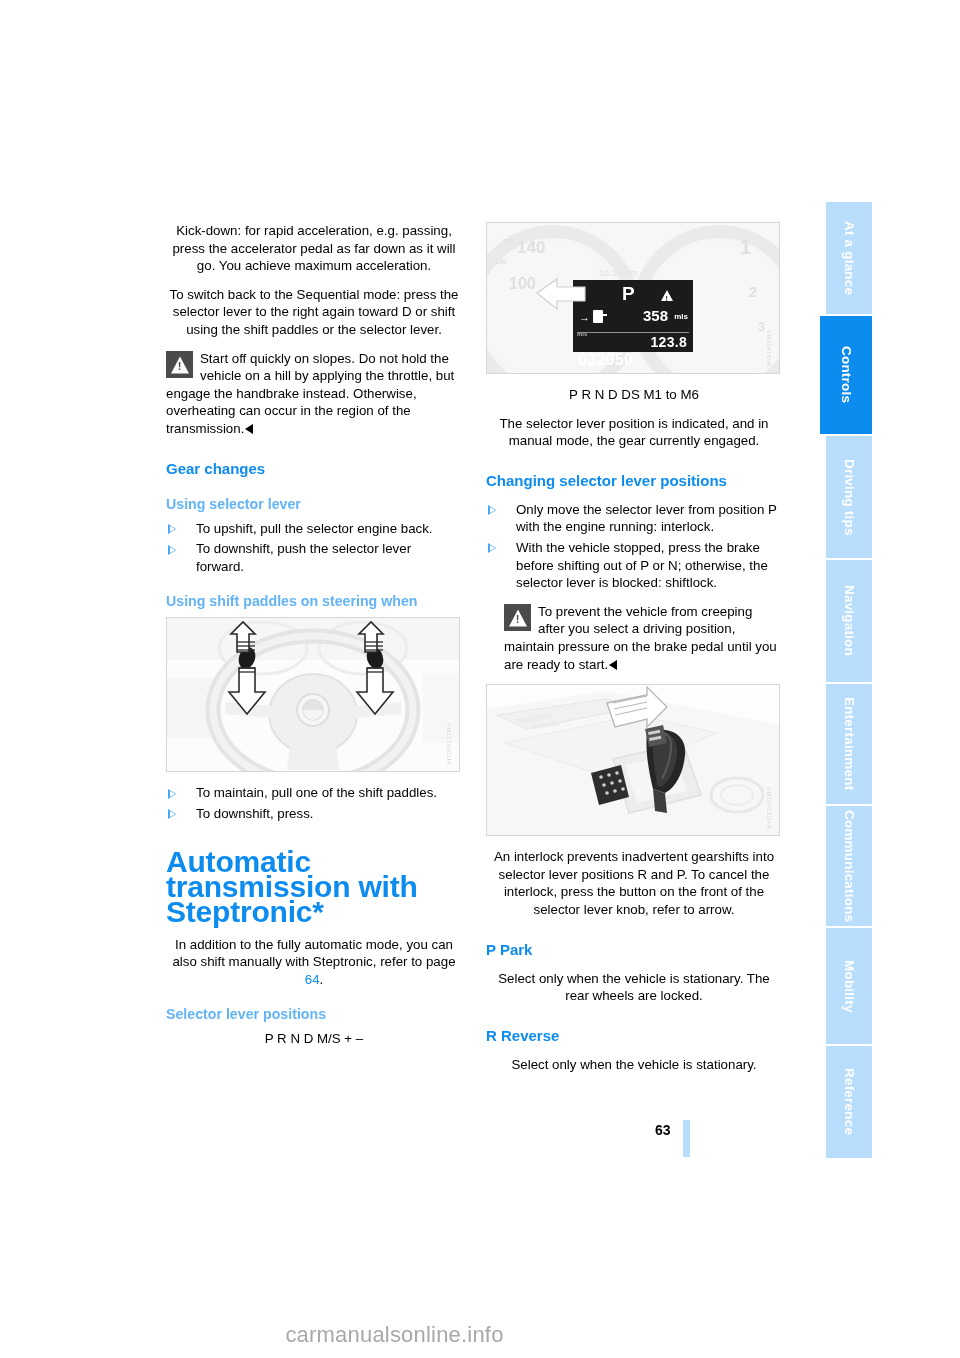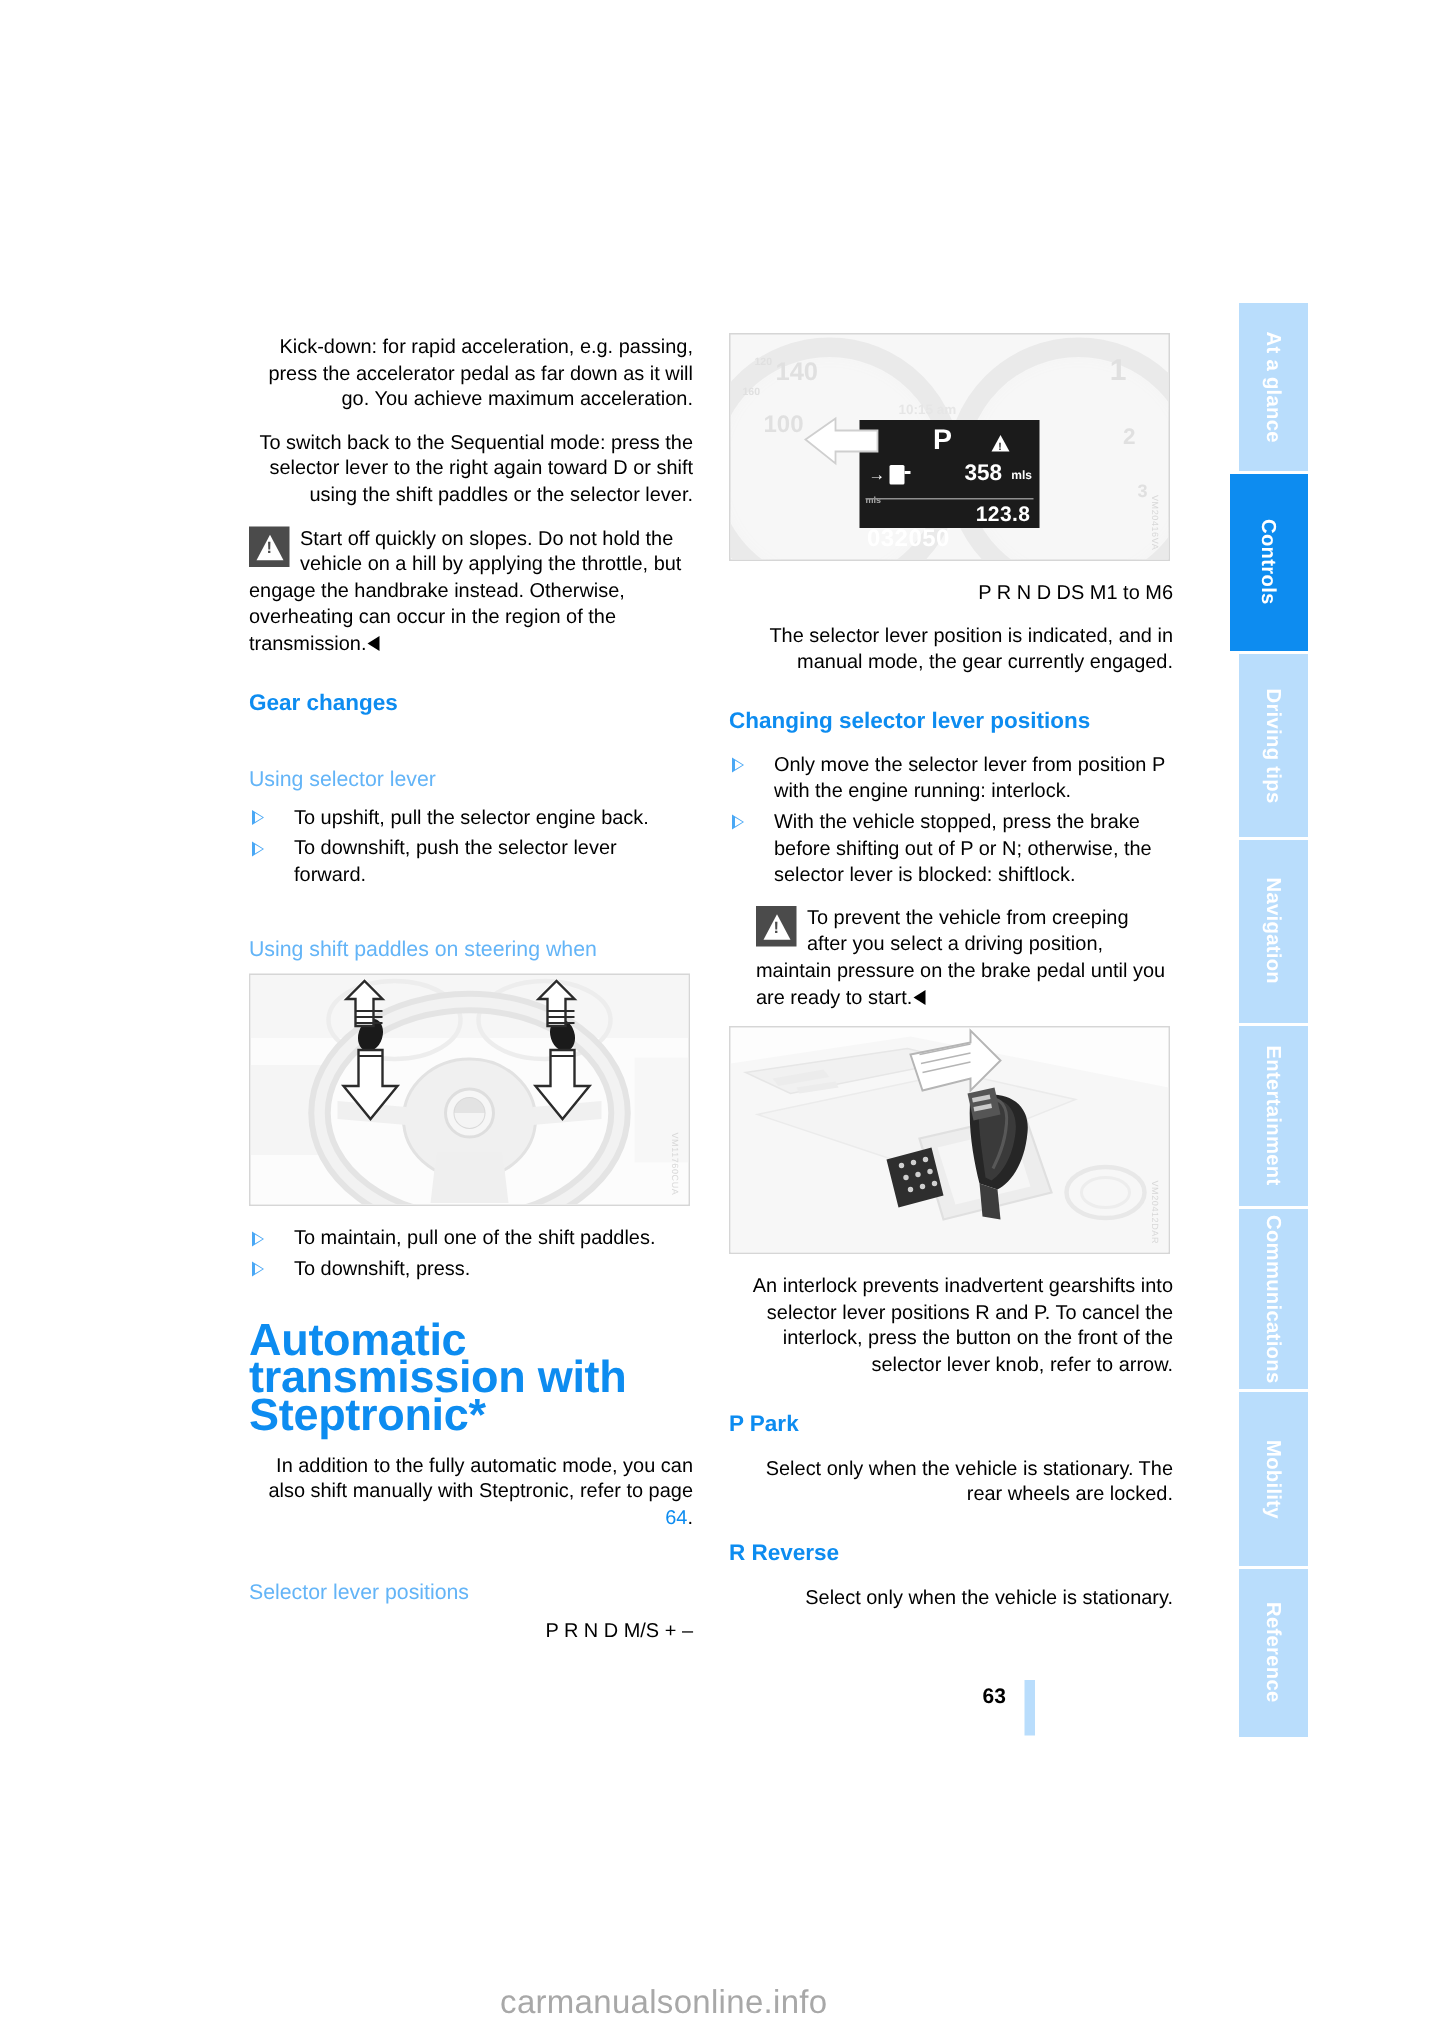--- a/index.html
+++ b/index.html
@@ -60,21 +60,21 @@
     width: 296px;
     font-size: 13.3px;
     line-height: 17.6px;
     color: #000000;
   }
   #col-left  { left: 166px; }
   #col-right { left: 486px; }
 
   p.body {
     margin: 0 0 11px 0;
-    text-align: right;
+    text-align: center;
   }
   p.tight { margin-bottom: 0; }
 
   h1.main {
     color: #0d8cf0;
     font-size: 30px;
     line-height: 25px;
     font-weight: bold;
     margin: 26px 0 12px 0;
     letter-spacing: -0.2px;
@@ -83,22 +83,22 @@
     color: #0d8cf0;
     font-size: 15px;
     line-height: 18px;
     font-weight: bold;
     margin: 22px 0 11px 0;
   }
   h3.sub {
     color: #63b4f7;
     font-size: 14.2px;
     line-height: 17px;
-    font-weight: normal;
-    margin: 34px 0 7px 0;
+    font-weight: bold;
+    margin: 18px 0 7px 0;
   }
 
   a.pageref { color: #0d8cf0; text-decoration: none; }
 
   
   ul.bullets { list-style: none; margin: 0 0 11px 0; padding: 0; }
   ul.bullets li {
     position: relative;
     padding-left: 30px;
     margin-bottom: 3px;
@@ -280,21 +280,20 @@
     background: #b9ddfc;
   }
   #watermark {
     position: absolute;
     left: 0; top: 1322px;
     width: 789px;
     text-align: center;
     font-size: 22px;
     color: #a8a8a8;
     letter-spacing: 0.2px;
-    padding-left: 48px;
   }
 </style>
 </head>
 <body>
 
 <div id="page">
 
   <div id="sidebar">
     <div class="tab" style="top:0px;height:112px;">
       <span>At a glance</span>

